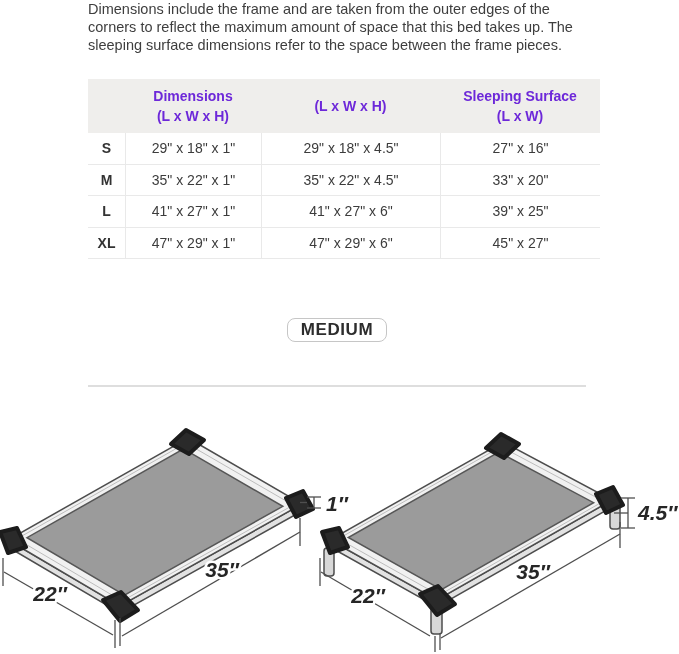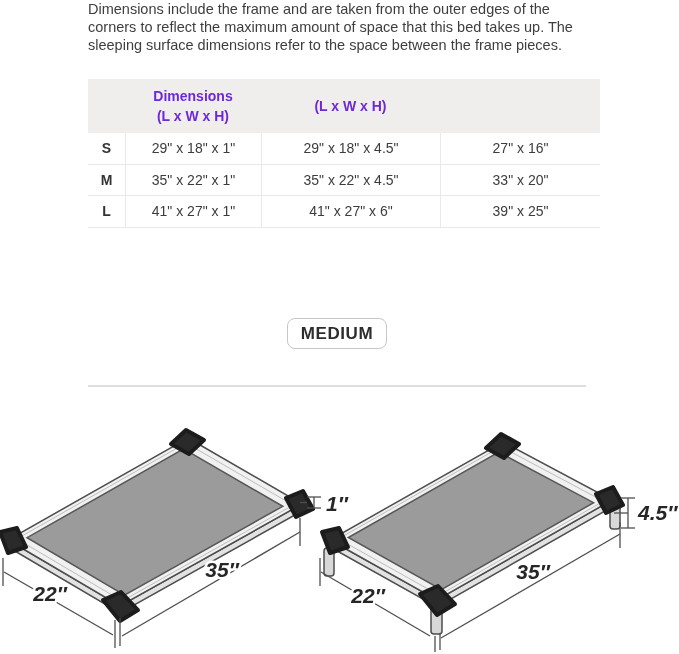--- a/index.html
+++ b/index.html
@@ -28,21 +28,21 @@
     display:grid;grid-template-columns:37px 136px 179px 160px;
     height:31.6px;border-bottom:1px solid var(--table-border);
   }
   .td{
     display:flex;align-items:center;justify-content:center;
     font-size:14px;color:#3c3c3c;
   }
   .td.size{font-weight:700;color:#333;}
   .trow .td + .td{border-left:1px solid var(--table-border);}
   .size-btn{
-    position:absolute;left:287px;top:318px;width:100px;height:31px;
+    position:absolute;left:287px;top:318px;width:100px;height:24px;
     border:1px solid var(--button-border);border-radius:8px;background:#fff;
     display:flex;align-items:center;justify-content:center;
     font-family:"Liberation Sans",sans-serif;
     font-size:17px;font-weight:600;letter-spacing:0.6px;color:#2d2d2d;cursor:pointer;
   }
   .divider{position:absolute;left:88px;top:385px;width:498px;height:2px;background:var(--divider);}
   .diagram{position:absolute;left:0;top:400px;}
   .outline{stroke:#4d4d4d;stroke-width:1.5;}
   .skirt{fill:#e2e2e2;}
   .frame{fill:#f1f1f1;}
@@ -64,39 +64,49 @@
 <div class="dim-table">
   <div class="thead">
     <div class="th"></div>
     <div class="th">
       <span>Dimensions</span>
       <span>(L x W x H)</span>
     </div>
     <div class="th">
       <span>(L x W x H)</span>
     </div>
+    <div class="th">
+      <span>Sleeping Surface</span>
+      <span>(L x W)</span>
+    </div>
   </div>
 
   <div class="trow">
     <div class="td size">S</div>
     <div class="td">29" x 18" x 1"</div>
     <div class="td">29" x 18" x 4.5"</div>
     <div class="td">27" x 16"</div>
   </div>
   <div class="trow">
     <div class="td size">M</div>
     <div class="td">35" x 22" x 1"</div>
     <div class="td">35" x 22" x 4.5"</div>
     <div class="td">33" x 20"</div>
   </div>
   <div class="trow">
     <div class="td size">L</div>
     <div class="td">41" x 27" x 1"</div>
     <div class="td">41" x 27" x 6"</div>
     <div class="td">39" x 25"</div>
+  </div>
+  <div class="trow">
+    <div class="td size">XL</div>
+    <div class="td">47" x 29" x 1"</div>
+    <div class="td">47" x 29" x 6"</div>
+    <div class="td">45" x 27"</div>
   </div>
 </div>
 
 <button class="size-btn">MEDIUM</button>
 
 <div class="divider"></div>
 
 <svg class="diagram" width="679" height="254" viewBox="0 0 679 254" xmlns="http://www.w3.org/2000/svg">
 
   <g>

